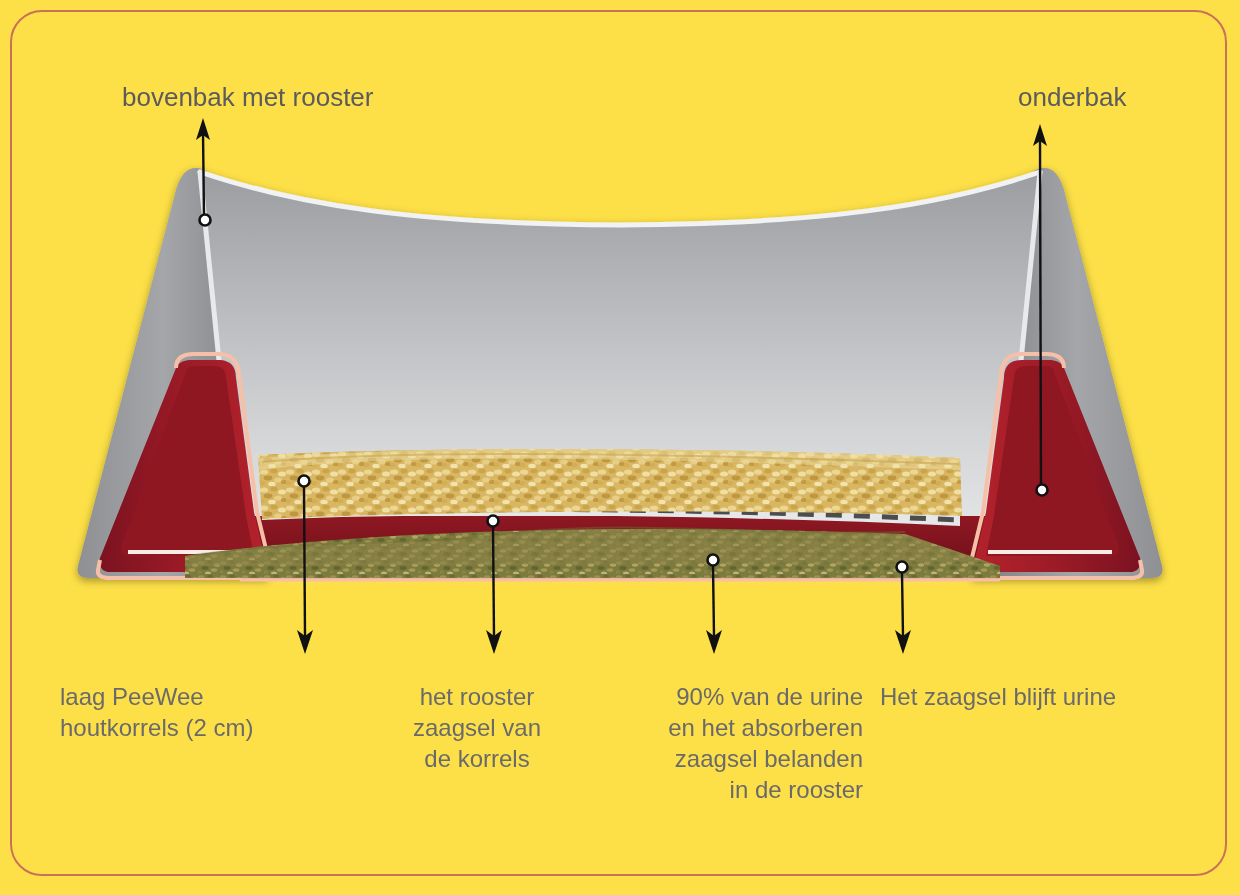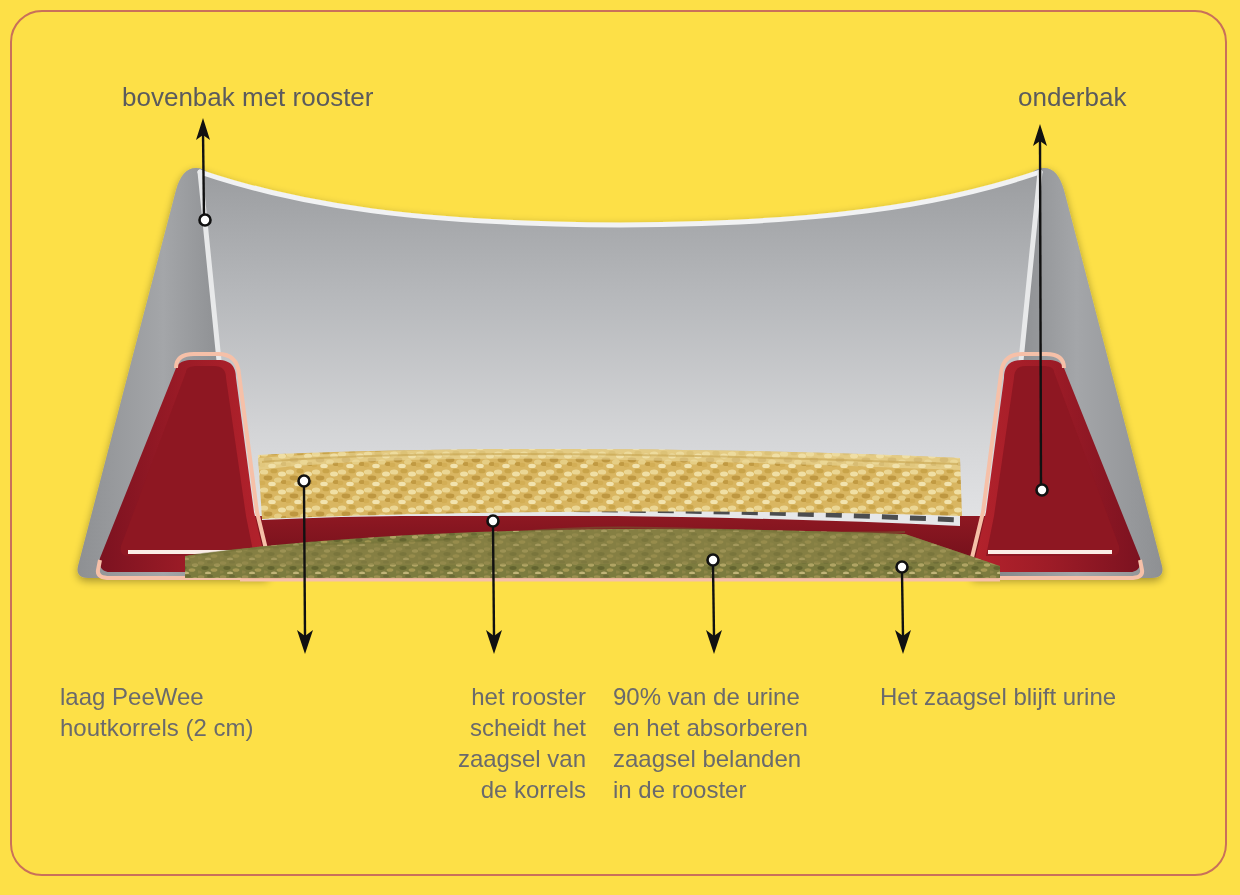--- a/index.html
+++ b/index.html
@@ -27,22 +27,22 @@
   }
   .lbl-top{font-size:26px;}
   .cap{
     position:absolute;color:#6A6A6C;font-size:24px;line-height:31px;
   }
 
   #cap-bovenbak{left:122px;top:82px;}
   #cap-onderbak{left:990px;top:82px;margin-left:28px;}
 
   #cap-1{left:60px;top:681px;width:310px;text-align:left;}
-  #cap-2{left:416px;top:681px;width:170px;text-align:right;}
-  #cap-3{left:613px;top:681px;width:250px;text-align:left;}
+  #cap-2{left:392px;top:681px;width:170px;text-align:center;}
+  #cap-3{left:613px;top:681px;width:250px;text-align:right;}
   #cap-4{left:880px;top:681px;width:320px;text-align:left;}
 </style>
 </head>
 <body>
 
 <div id="stage">
 
   <div id="frame" style="border-color: rgb(201, 112, 90); border-radius: 32px;"></div>
 
   <svg id="art" viewBox="0 0 1240 895">
@@ -263,21 +263,20 @@
   <div class="lbl lbl-top" id="cap-bovenbak">bovenbak met rooster</div>
 
   <div class="lbl lbl-top" id="cap-onderbak">onderbak</div>
 
   <div class="cap" id="cap-1">
       <div>laag PeeWee</div>
       <div>houtkorrels (2 cm)</div>
     </div>
   <div class="cap" id="cap-2">
       <div>het rooster</div>
-      <div>scheidt het</div>
       <div>zaagsel van</div>
       <div>de korrels</div>
     </div>
   <div class="cap" id="cap-3">
       <div>90% van de urine</div>
       <div>en het absorberen</div>
       <div>zaagsel belanden</div>
       <div>in de rooster</div>
     </div>
   <div class="cap" id="cap-4">

